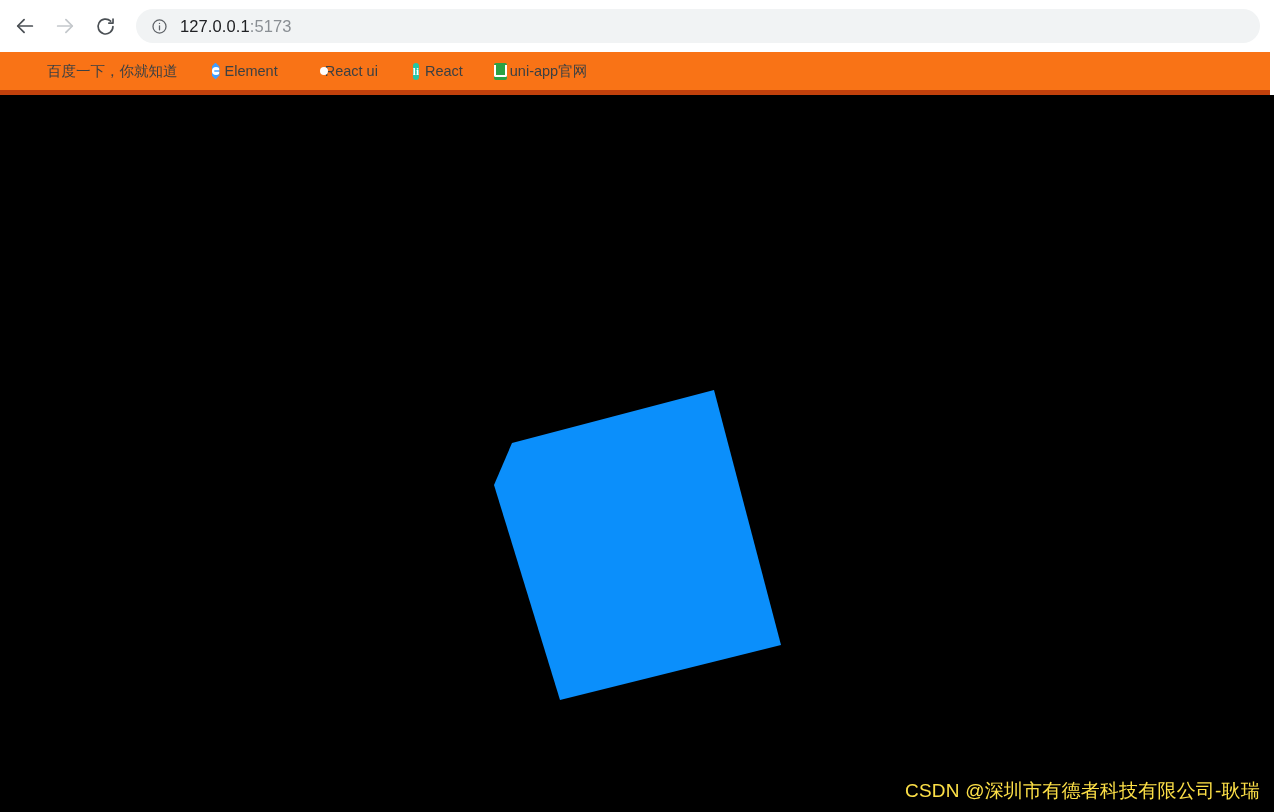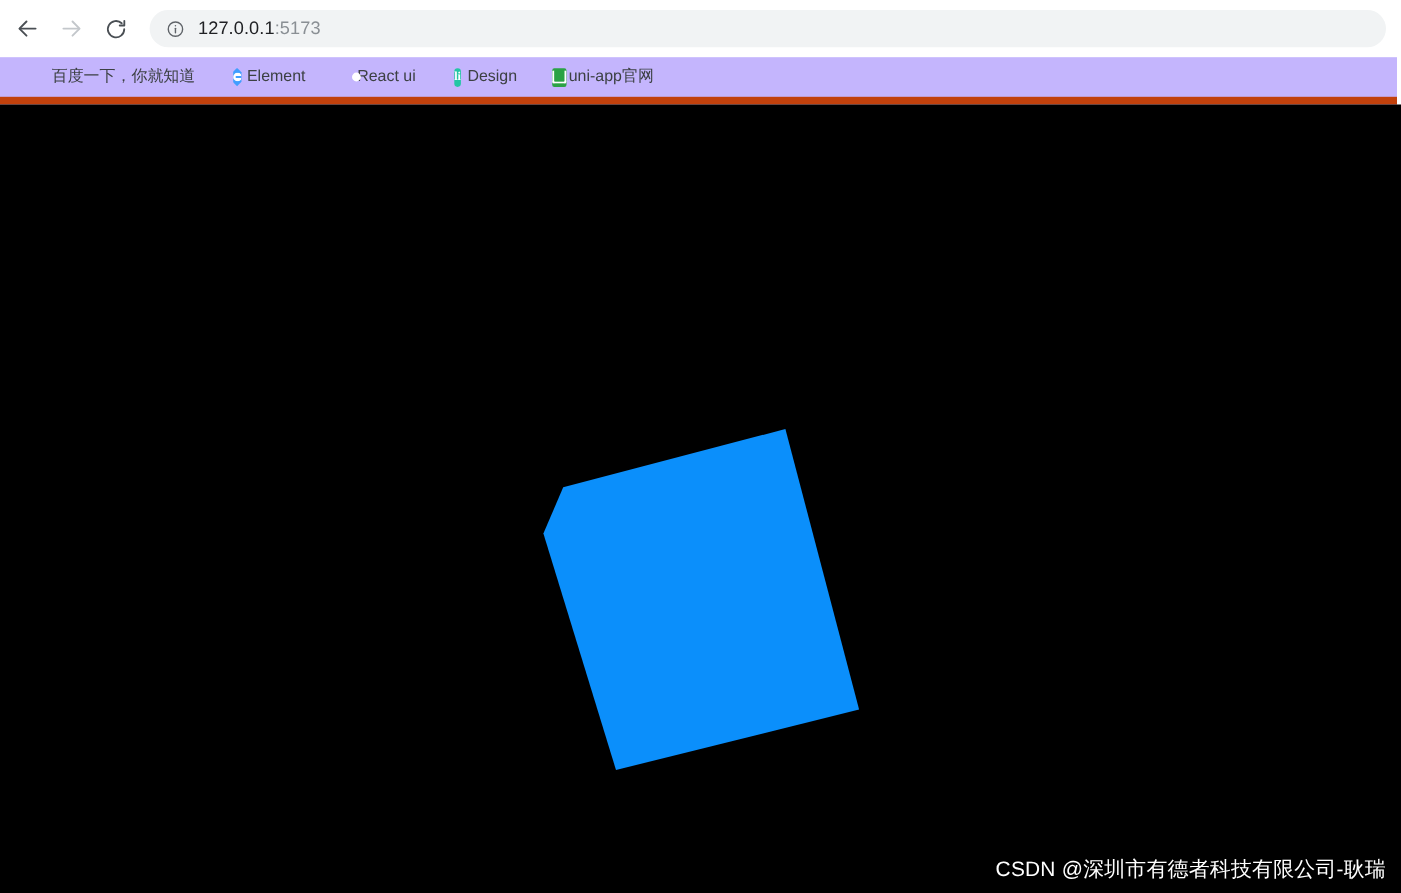--- a/index.html
+++ b/index.html
@@ -67,22 +67,22 @@
     line-height: 1;
   }
   #url-text .url-dim { color: #8a8f94; }
 
   
   #bookmarks-bar {
     height: 43px;
     display: flex;
     align-items: center;
     padding: 0 8px 0 10px;
-    border-bottom: 7px solid #c2410c;
-    background: #c4b5fd;
+    border-bottom: 5px solid #c2410c;
+    background: #f97316;
   }
   .bookmark {
     display: flex;
     align-items: center;
     height: 28px;
     padding: 0 8px;
     border-radius: 4px;
     margin-right: 2px;
     cursor: pointer;
     flex: 0 0 auto;
@@ -255,34 +255,34 @@
         <span class="fav-vant"></span>
       </span>
       <span class="bm-label">React ui</span>
     </div>
 
 
     <div class="bookmark">
       <span class="bm-icon">
         <span class="fav-layui">li</span>
       </span>
-      <span class="bm-label">Design</span>
+      <span class="bm-label">React</span>
     </div>
 
     <div class="bookmark">
       <span class="bm-icon">
         <span class="fav-uniapp"></span>
       </span>
       <span class="bm-label">uni-app官网</span>
     </div>
 
   </div>
 </div>
 
 <div id="page-viewport" style="background: rgb(0, 0, 0);">
 
   <svg id="rotated-square-svg" viewBox="0 0 1274 717">
     <polygon id="blue-square" points="494,390 512,348 714,295 781,550 560,605" fill="#0b8ffb"></polygon>
   </svg>
 
-  <div id="watermark" style="color: #ffffff;">CSDN @深圳市有德者科技有限公司-耿瑞</div>
+  <div id="watermark" style="color: #fde047;">CSDN @深圳市有德者科技有限公司-耿瑞</div>
 
 </div>
 
 </body></html>

